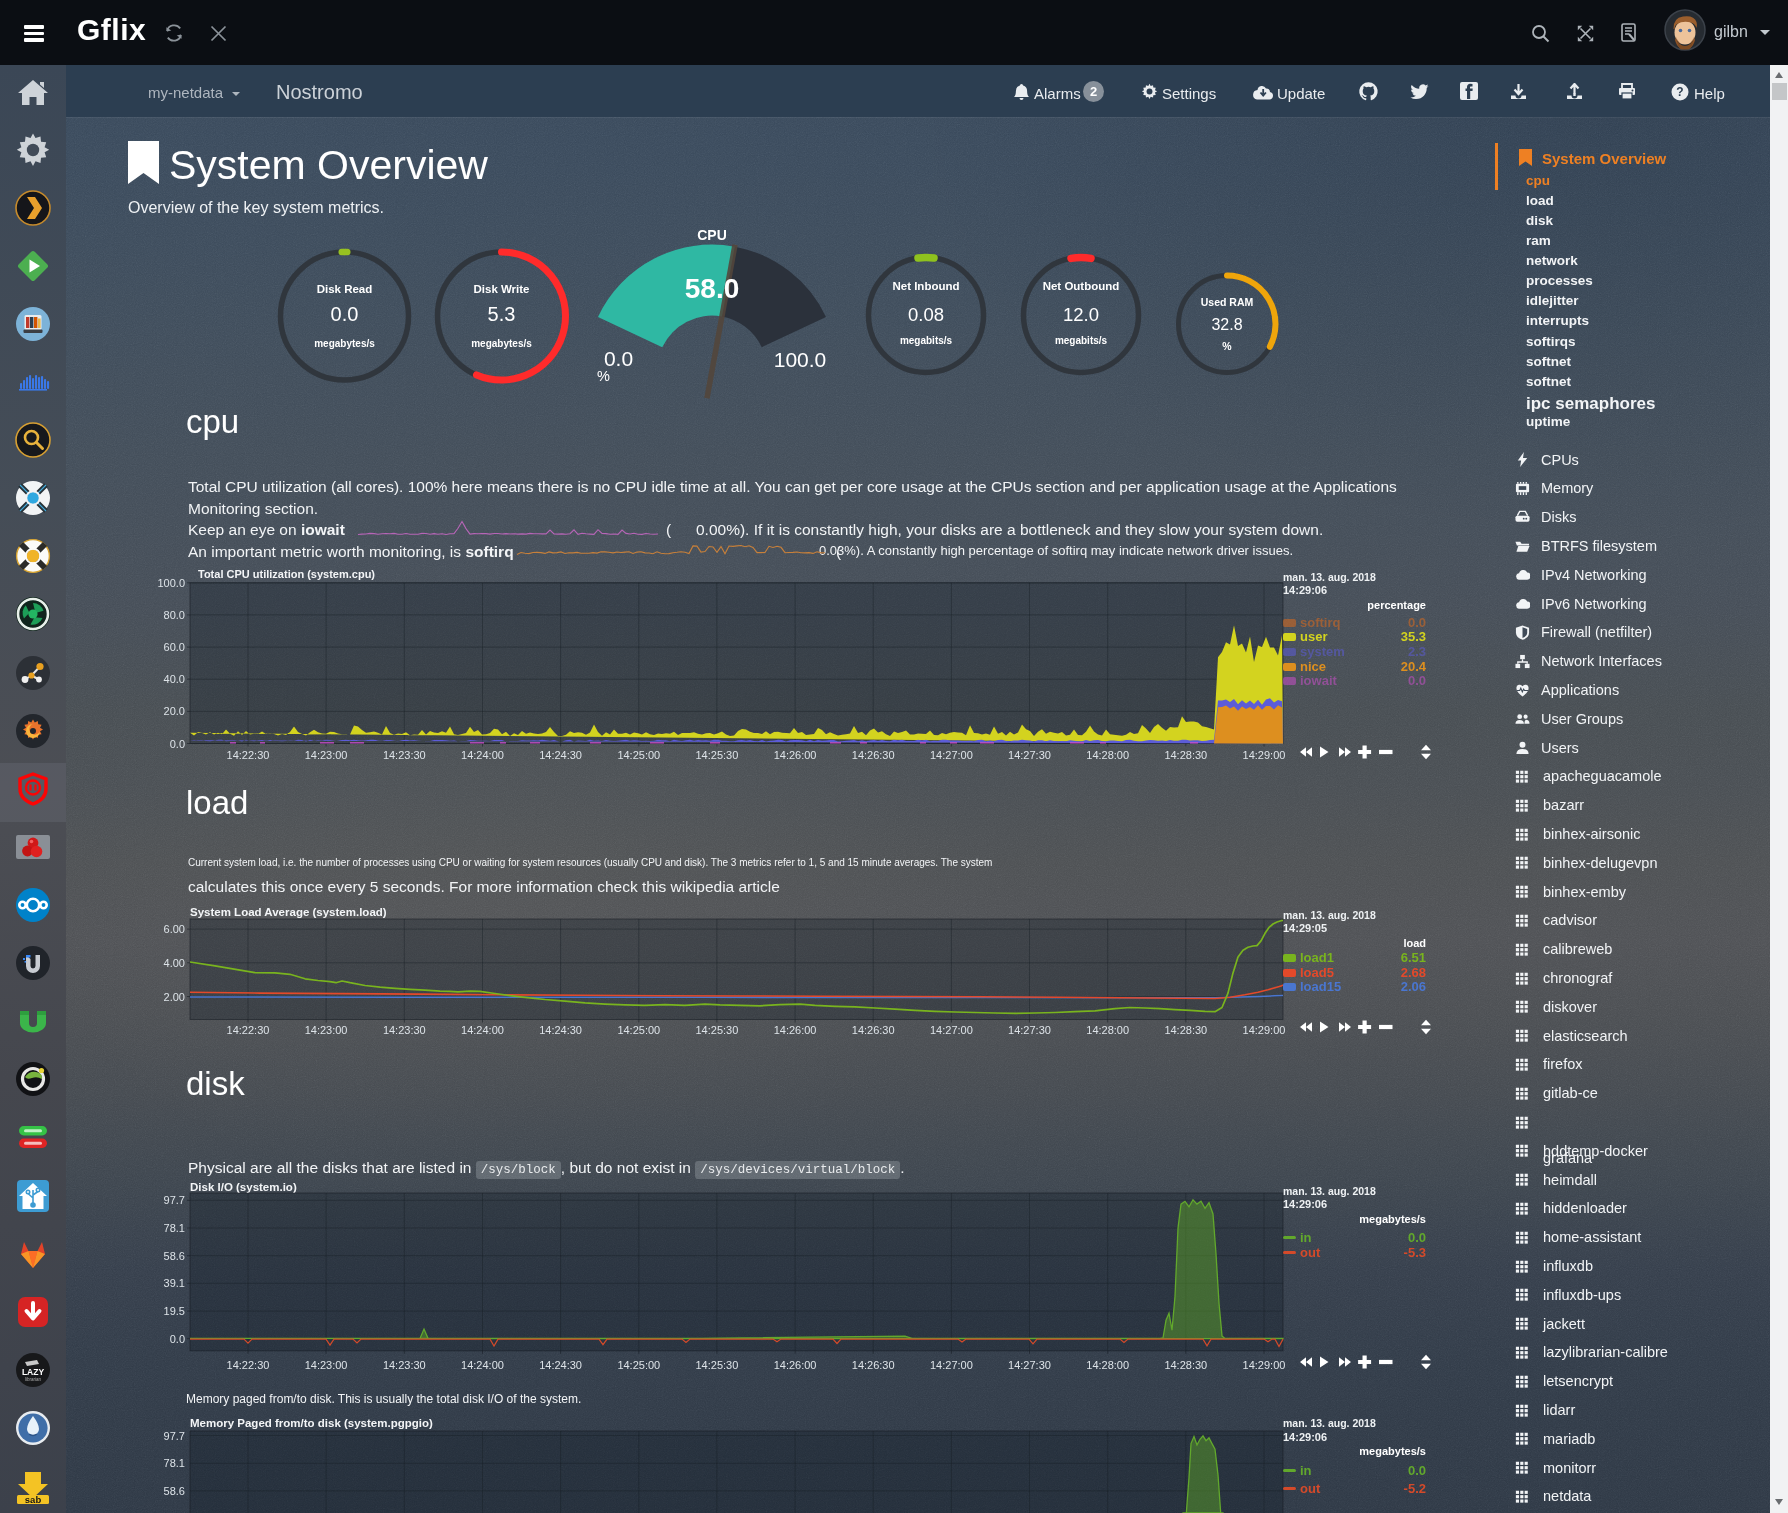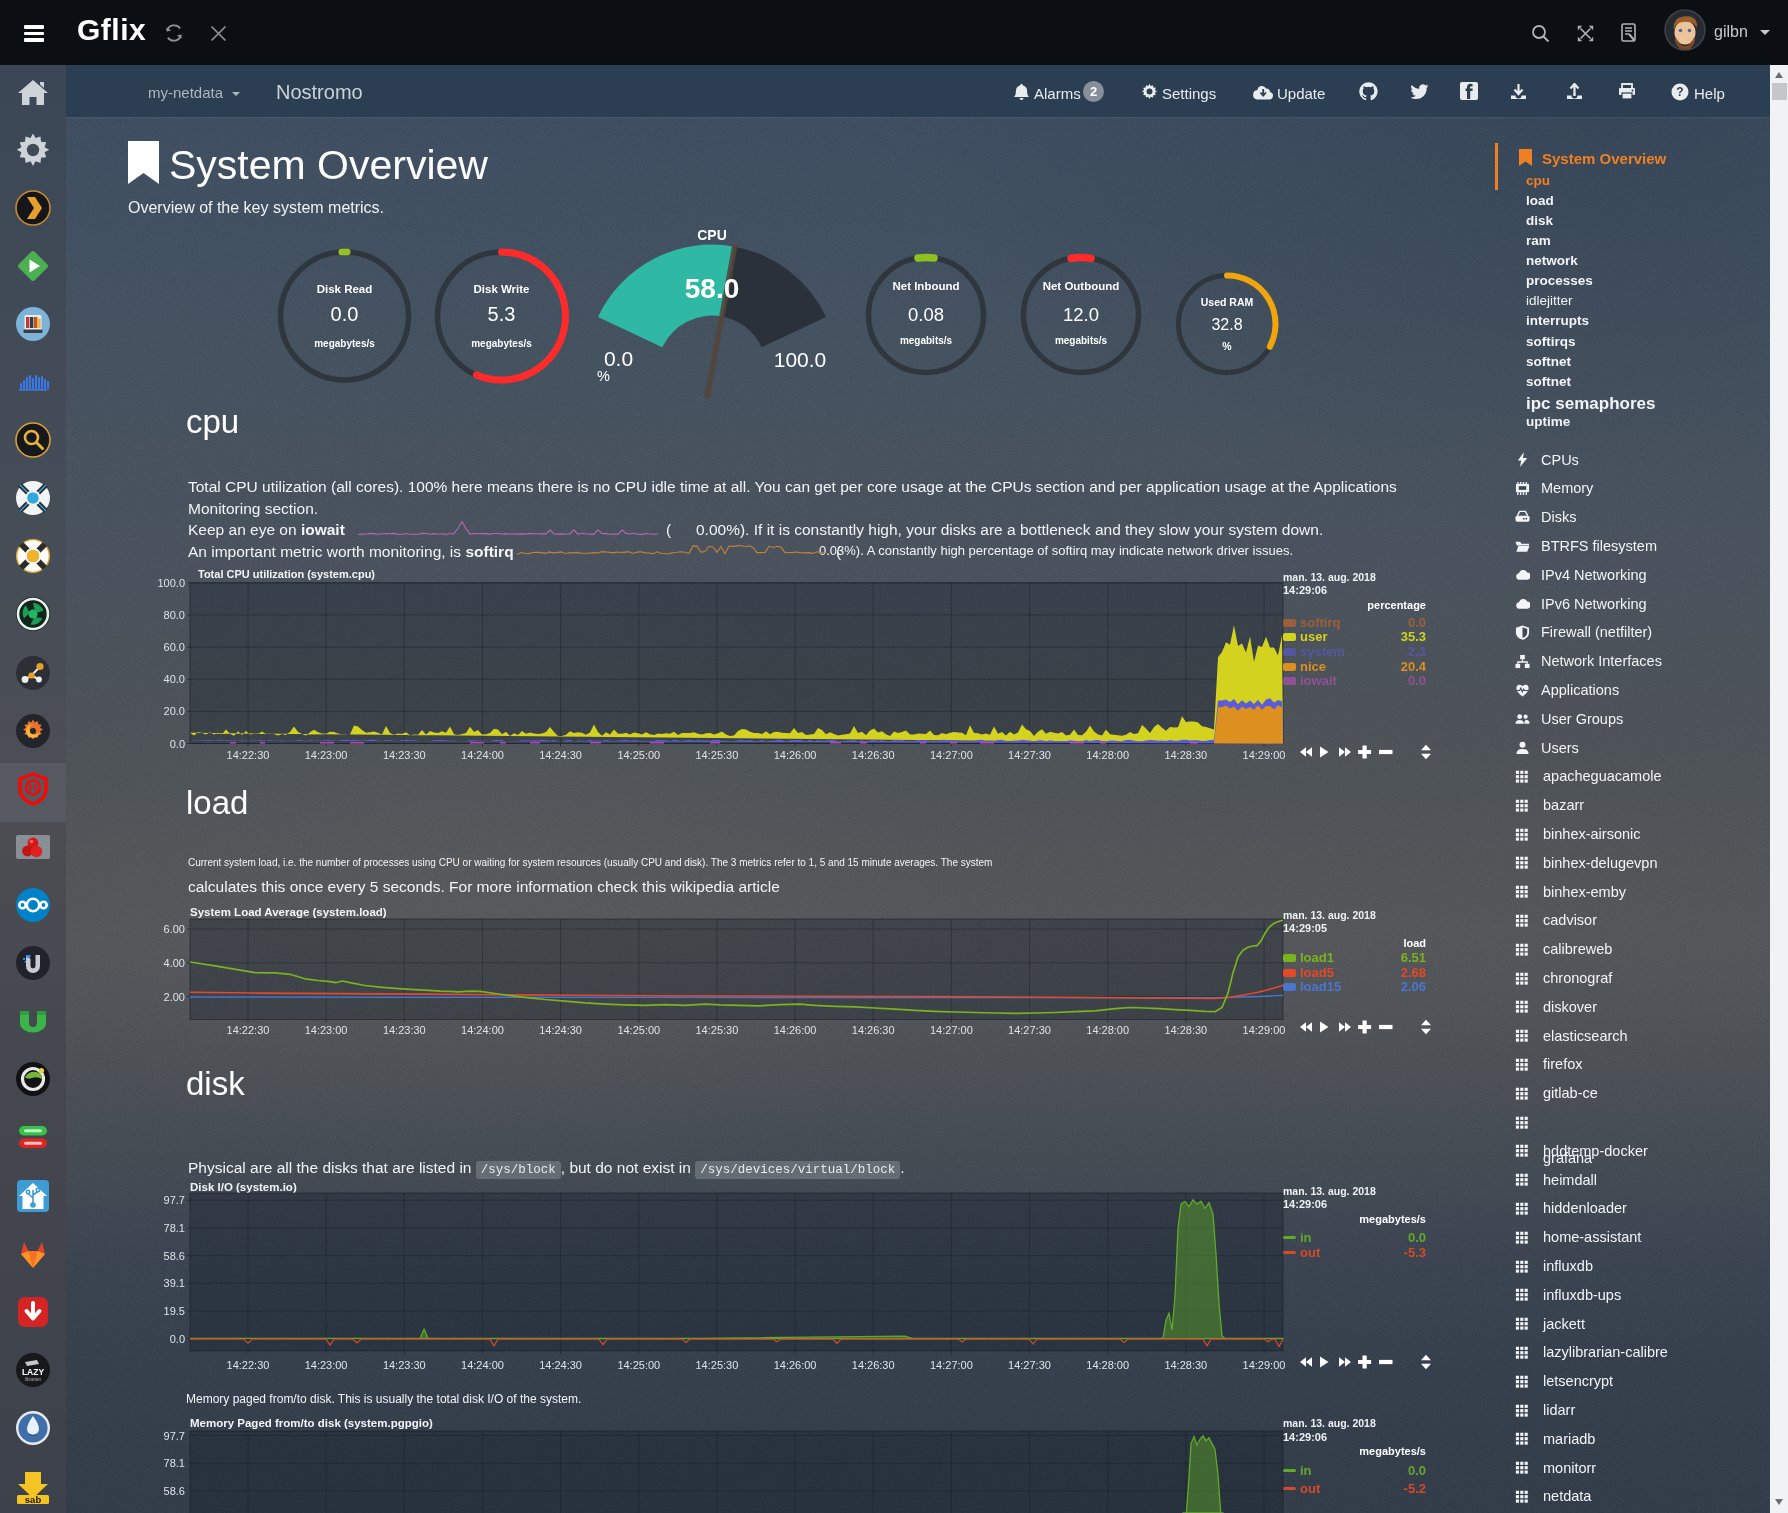--- a/index.html
+++ b/index.html
@@ -623,21 +623,21 @@
     <svg class="abs" style="left:1519px;top:149px" width="13" height="17" viewBox="0 0 13 17">
       <path d="M0 0 H13 V17 L6.5 12.5 L0 17 Z" fill="#ee8023"></path>
     </svg>
     <div class="abs" style="left:1542px;top:150px;font-size:15px;font-weight:bold;color:#ee8023">System Overview</div>
     <div class="abs" style="left:1526px;top:172.7px;font-size:13.5px;font-weight:600;color:#ee8023">cpu</div>
     <div class="abs" style="left:1526px;top:192.8px;font-size:13.5px;font-weight:600;color:#f2f4f6">load</div>
     <div class="abs" style="left:1526px;top:212.9px;font-size:13.5px;font-weight:600;color:#f2f4f6">disk</div>
     <div class="abs" style="left:1526px;top:233.0px;font-size:13.5px;font-weight:600;color:#f2f4f6">ram</div>
     <div class="abs" style="left:1526px;top:253.1px;font-size:13.5px;font-weight:600;color:#f2f4f6">network</div>
     <div class="abs" style="left:1526px;top:273.2px;font-size:13.5px;font-weight:600;color:#f2f4f6">processes</div>
-    <div class="abs" style="left:1526px;top:293.3px;font-size:13.5px;font-weight:400;color:#f2f4f6">idlejitter</div>
+    <div class="abs" style="left:1526px;top:293.3px;font-size:13.5px;font-weight:700;color:#f2f4f6">idlejitter</div>
     <div class="abs" style="left:1526px;top:313.4px;font-size:13.5px;font-weight:600;color:#f2f4f6">interrupts</div>
     <div class="abs" style="left:1526px;top:333.5px;font-size:13.5px;font-weight:600;color:#f2f4f6">softirqs</div>
     <div class="abs" style="left:1526px;top:353.6px;font-size:13.5px;font-weight:600;color:#f2f4f6">softnet</div>
     <div class="abs" style="left:1526px;top:373.7px;font-size:13.5px;font-weight:600;color:#f2f4f6">softnet</div>
     <div class="abs" style="left:1526px;top:393.8px;font-size:17px;font-weight:600;color:#f2f4f6">ipc semaphores</div>
     <div class="abs" style="left:1526px;top:413.9px;font-size:13.5px;font-weight:600;color:#f2f4f6">uptime</div>
     <svg class="abs" style="left:1515px;top:452.1px" width="15" height="15" viewBox="0 0 16 16">
       <path d="M9.5 0 L3 9 h3.5 L5.5 16 L13 6.5 H8.5 Z" fill="#f2f4f6"></path>
     </svg>
     <div class="mi" style="left:1541px;top:451.6px">CPUs</div>

